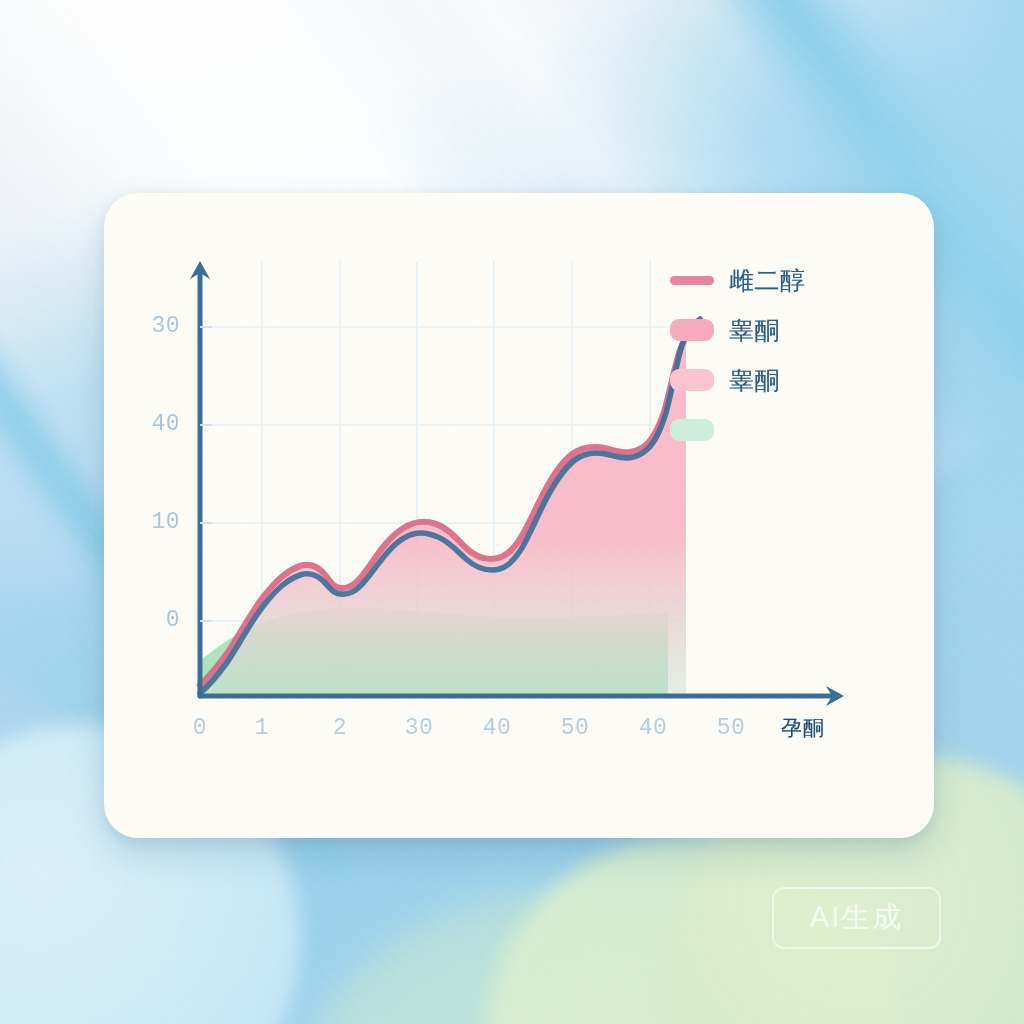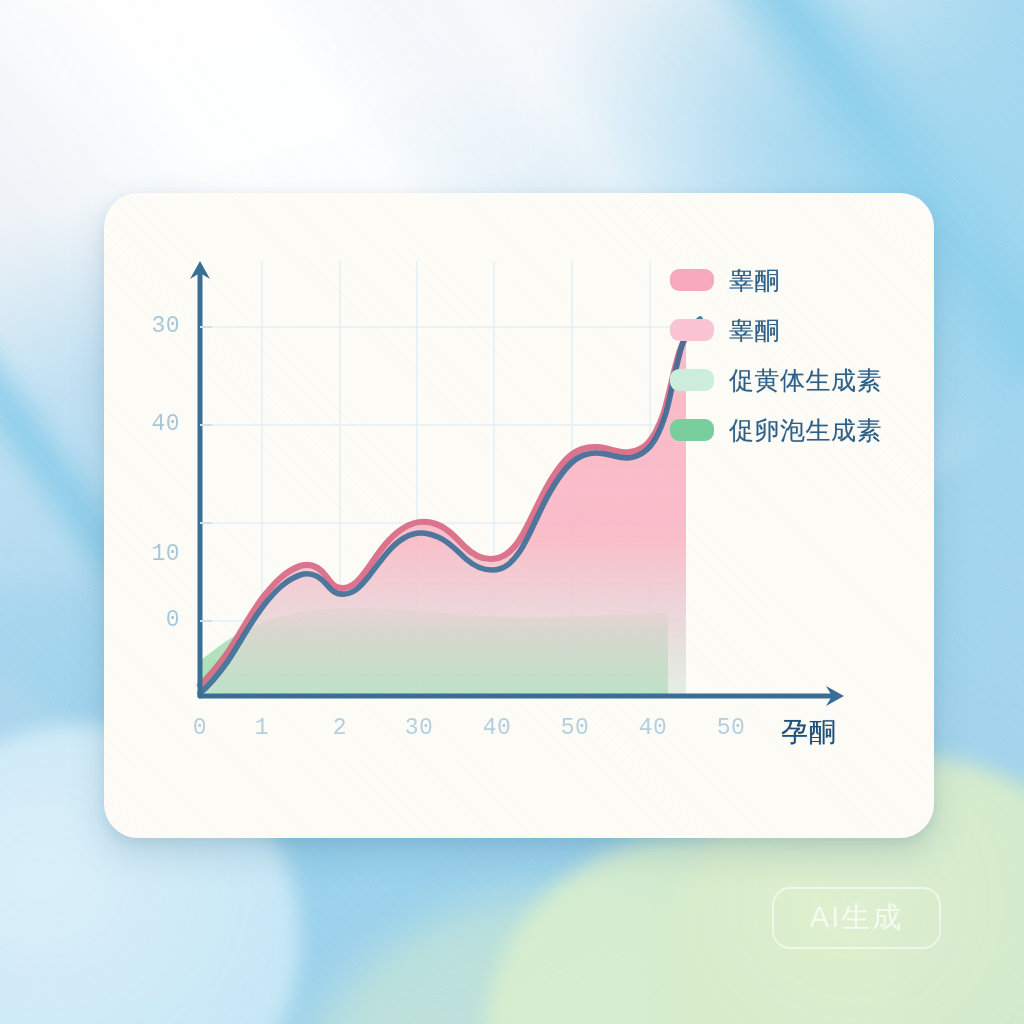--- a/index.html
+++ b/index.html
@@ -199,35 +199,35 @@
     text-align: center;
     letter-spacing: .5px;
     font-family: Liberation Mono, monospace;
   }
   .tick-y {
     text-align: right;
     color: #aac7da;
   }
   .axis-title-x {
     position: absolute;
-    font-size: 27px;
+    font-size: 21px;
     color: #1f4f76;
     letter-spacing: 1px;
     text-shadow: 0 0 1px rgba(31,79,118,.4);
   }
 
   
   #watermark {
     position: absolute;
     left: 772px;
     top: 887px;
     width: 165px;
     height: 58px;
     border: 2px solid rgba(255,255,255,.55);
-    border-radius: 18px;
+    border-radius: 12px;
     display: flex;
     align-items: center;
     justify-content: center;
     color: rgba(255,255,255,.72);
     font-size: 29px;
     letter-spacing: 2px;
     pointer-events: none;
   }
 </style>
 </head>
@@ -372,56 +372,55 @@
       <g stroke="#cfe3ef" stroke-width="2">
         <line x1="96" y1="134" x2="108" y2="134"></line>
         <line x1="96" y1="232" x2="108" y2="232"></line>
         <line x1="96" y1="330" x2="108" y2="330"></line>
         <line x1="96" y1="428" x2="108" y2="428"></line>
       </g>
     </svg>
 
     <div class="tick tick-y" style="left:16px; top:120px; width:60px;">30</div>
     <div class="tick tick-y" style="left:16px; top:218px; width:60px;">40</div>
-    <div class="tick tick-y" style="left:16px; top:316px; width:60px;margin-top:32px;">10</div>
+    <div class="tick tick-y" style="left:16px; top:316px; width:60px;">10</div>
     <div class="tick tick-y" style="left:16px; top:414px; width:60px;">0</div>
 
     <div class="tick" style="left:76px;  top:522px; width:40px;">0</div>
     <div class="tick" style="left:138px; top:522px; width:40px;">1</div>
     <div class="tick" style="left:216px; top:522px; width:40px;">2</div>
     <div class="tick" style="left:293px; top:522px; width:44px;">30</div>
     <div class="tick" style="left:371px; top:522px; width:44px;">40</div>
     <div class="tick" style="left:449px; top:522px; width:44px;">50</div>
     <div class="tick" style="left:527px; top:522px; width:44px;">40</div>
     <div class="tick" style="left:605px; top:522px; width:44px;">50</div>
 
     <div class="axis-title-x" style="left:677px; top:521px;">孕酮</div>
 
     <div id="legend">
 
+      <div class="legend-row">
+        <span class="swatch" style="height:9px; background:#e8849d; border-radius:5px;"></span>
+        <span class="legend-label">雌二醇</span>
+      </div>
 
       <div class="legend-row">
         <span class="swatch" style="height:22px; background:#f7aabe;"></span>
         <span class="legend-label">睾酮</span>
       </div>
 
       <div class="legend-row">
         <span class="swatch" style="height:22px; background:#fac4d2;"></span>
         <span class="legend-label">睾酮</span>
       </div>
 
       <div class="legend-row">
         <span class="swatch" style="height:22px; background:#cdeedd;"></span>
-        <span class="legend-label">促黄体生成素</span>
       </div>
 
-      <div class="legend-row">
-        <span class="swatch" style="height:22px; background:#78cf9d;"></span>
-        <span class="legend-label">促卵泡生成素</span>
-      </div>
 
 
     </div>
   </div>
 
   <div id="watermark">
     <span>AI生成</span>
   </div>
 
 </div>

